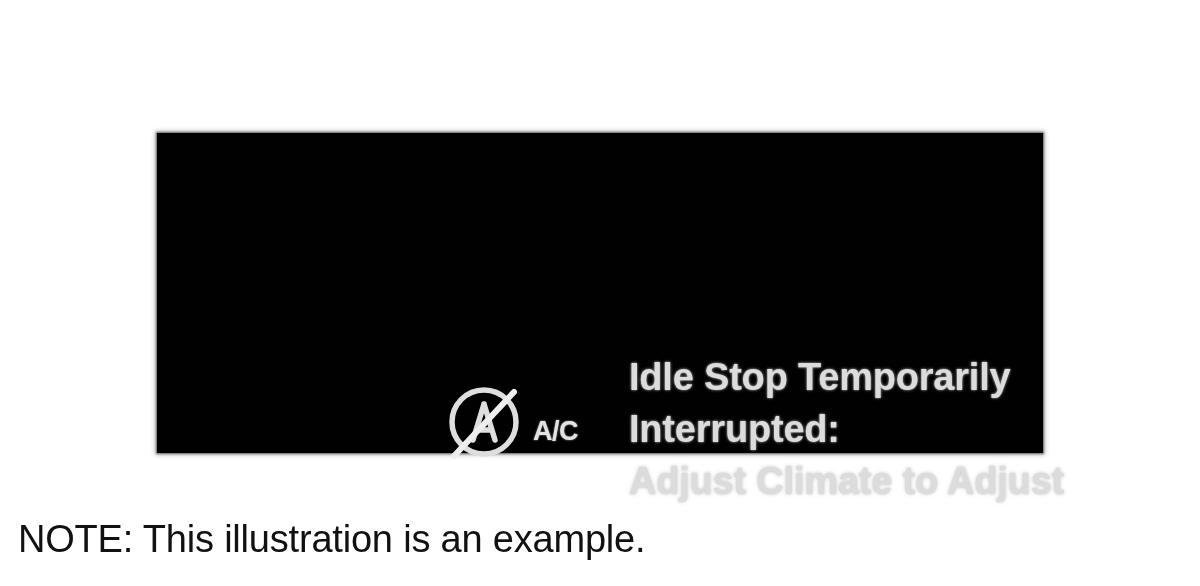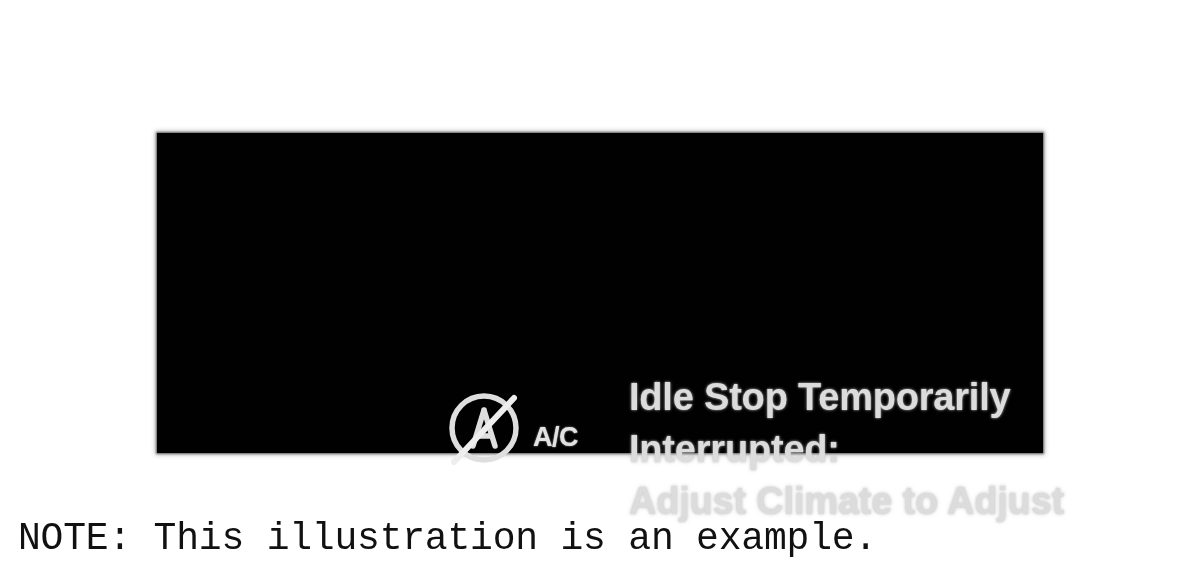--- a/index.html
+++ b/index.html
@@ -36,21 +36,21 @@
     left: 0;
     top: 0;
     width: 100%;
     height: 100%;
   }
 
   
   #ac-indicator {
     position: absolute;
     left: 283px;
-    top: 251px;
+    top: 245px;
     width: 160px;
     height: 92px;
   }
   #ac-indicator svg {
     position: absolute;
     left: 0;
     top: 0;
     display: block;
   }
   #ac-label {
@@ -65,42 +65,41 @@
     line-height: 1;
     text-shadow: 0 0 2.0px rgba(210,210,210,0.85);
   }
 
   
   #message-block {
     position: absolute;
     left: 472px;
     top: 218px;
     width: 520px;
-    margin-top: 20px;
   }
   .message-line {
     color: #dcdcdc;
     font-family: "Liberation Sans", sans-serif;
     font-weight: bold;
     font-size: 38px;
     line-height: 52px;
     letter-spacing: -0.2px;
     white-space: nowrap;
     text-shadow:
       0 0 2.2px rgba(200,200,200,0.9),
       0 0 4px rgba(150,150,150,0.35);
   }
 
   
   #caption-note {
     position: absolute;
     left: 18px;
     top: 516px;
     color: #111111;
-    font-family: Liberation Mono, monospace;
+    font-family: Liberation Sans, sans-serif;
     font-weight: normal;
     font-size: 38px;
     line-height: 46px;
     letter-spacing: -0.2px;
     white-space: nowrap;
   }
 </style>
 </head>
 <body>
 

